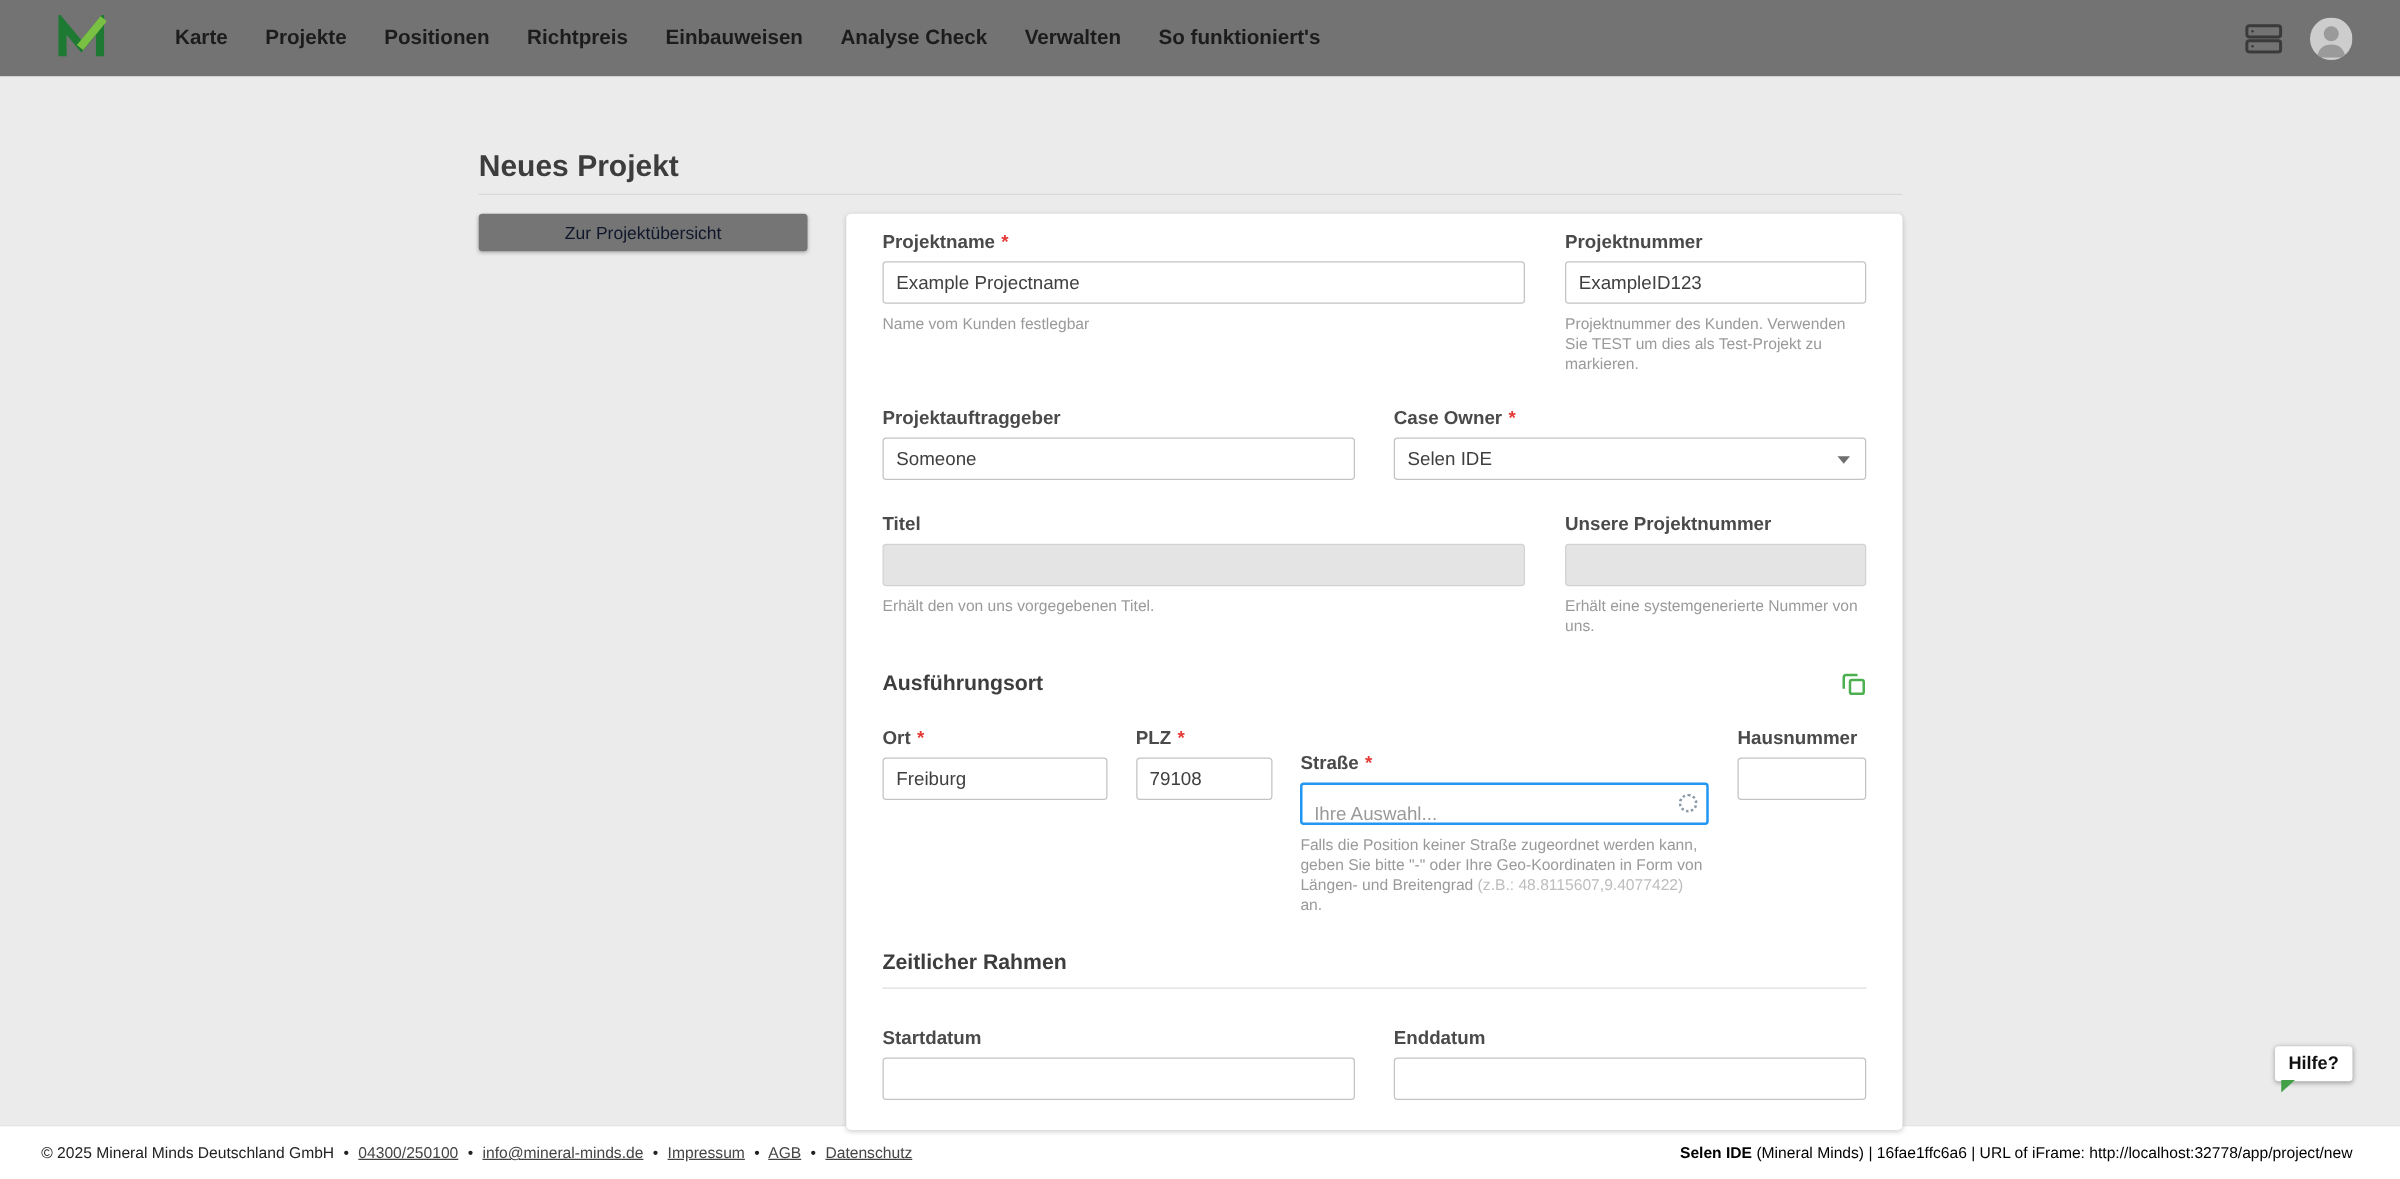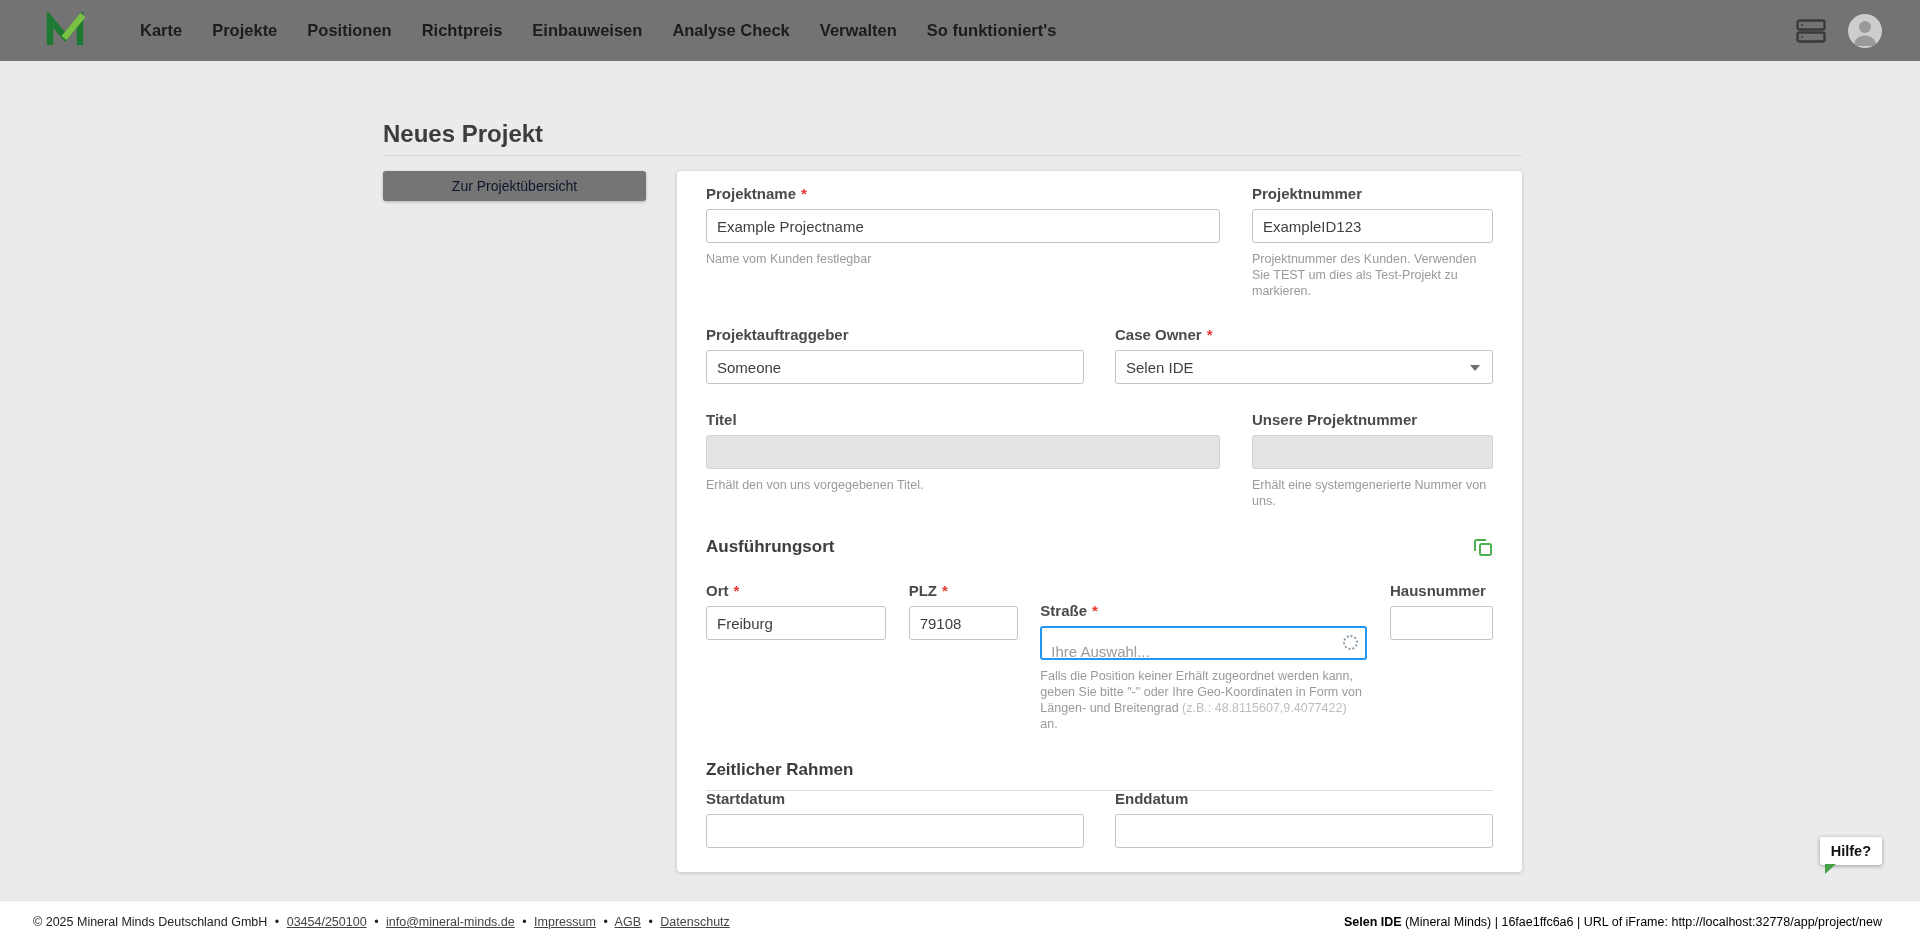--- a/index.html
+++ b/index.html
@@ -87,21 +87,21 @@
   }
   .caret {
     position: absolute; right: 12px; top: 50%; margin-top: -2px;
     width: 0; height: 0;
     border-left: 5px solid transparent; border-right: 5px solid transparent;
     border-top: 6px solid #6f6f6f;
   }
   .section-heading { display: flex; justify-content: space-between; align-items: center; margin: 7px 0 26px; }
   .section-heading h2, .section-heading2 h2 { font-size: 17px; font-weight: 700; color: #3d3d3d; margin: 0; }
   .copy-btn { background: none; border: none; padding: 0; cursor: pointer; display: flex; }
-  .section-heading2 { margin: 2px 0 0; }
+  .section-heading2 { margin: 2px 0 32px; }
   .section-heading2 h2 { margin-bottom: 10px; }
   .section-rule { border: none; border-top: 1px solid #dddddd; margin: 0; }
   .form-row.last { margin-bottom: 0; }
 
   
   .help-bubble {
     position: absolute; right: 38px; bottom: 35px;
     background: #fff; border-radius: 3px;
     padding: 6px 11px;
     font-size: 14.5px; font-weight: 700; color: #111;
@@ -261,21 +261,21 @@
             <input class="tinput" value="79108" style="">
           </div>
           <div class="field w-strasse">
             <label class="flabel">
               <span>Straße</span><span class="req">*</span>
             </label>
             <div class="input-wrap">
               <input class="tinput focused" placeholder="Ihre Auswahl..." style="">
               <span class="spinner"></span>
             </div>
-            <div class="hint"><span>Falls die Position keiner Erhält zugeordnet werden kann, geben Sie bitte "-" oder Ihre Geo-Koordinaten in Form von Längen- und Breitengrad </span><span class="hint-light">(z.B.: 48.8115607,9.4077422)</span><span> an.</span></div>
+            <div class="hint"><span>Falls die Position keiner Straße zugeordnet werden kann, geben Sie bitte "-" oder Ihre Geo-Koordinaten in Form von Längen- und Breitengrad </span><span class="hint-light">(z.B.: 48.8115607,9.4077422)</span><span> an.</span></div>
           </div>
           <div class="field w-hausnr">
             <label class="flabel">
               <span>Hausnummer</span>
             </label>
             <input class="tinput" value="" style="">
           </div>
         </div>
 
         <div class="section-heading2">
@@ -305,21 +305,21 @@
   <div class="help-bubble">
     <span>Hilfe?</span>
     <span class="help-tail"></span>
   </div>
 </main>
 
 <footer class="footer">
   <div class="footer-left">
     <span>© 2025 Mineral Minds Deutschland GmbH</span>
     <span class="sep">•</span>
-    <a class="flink">03454/250100</a>
+    <a class="flink">04300/250100</a>
     <span class="sep">•</span>
     <a class="flink">info@mineral-minds.de</a>
     <span class="sep">•</span>
     <a class="flink">Impressum</a>
     <span class="sep">•</span>
     <a class="flink">AGB</a>
     <span class="sep">•</span>
     <a class="flink">Datenschutz</a>
   </div>
   <div class="footer-right">

